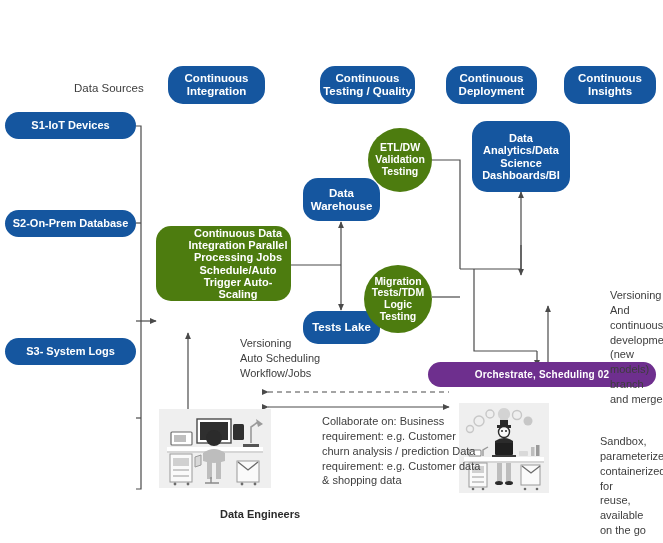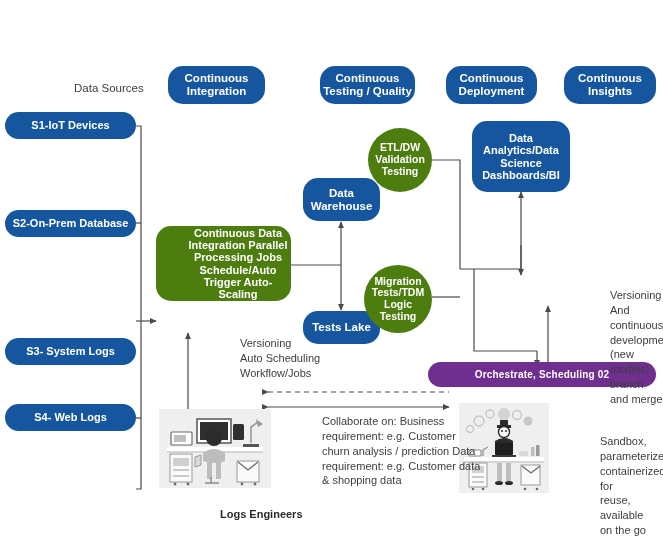--- a/index.html
+++ b/index.html
@@ -118,23 +118,20 @@
 
   <div class="node blue pill" style="left:5px;top:112px;width:131px;height:27px;font-size:11px;">
     <span>S1-IoT Devices</span>
   </div>
   <div class="node blue pill" style="left:5px;top:210px;width:131px;height:27px;font-size:11px;text-align:center;">
     <span>S2-On-Prem Database</span>
   </div>
   <div class="node blue pill" style="left:5px;top:307px;width:131px;height:27px;font-size:11px;margin-top:31px;">
     <span>S3- System Logs</span>
   </div>
-  <div class="node blue pill" style="left:5px;top:404px;width:131px;height:27px;font-size:11px;">
-    <span>S4- Web Logs</span>
-  </div>
 
   <div class="node teal" style="left:156px;top:226px;width:135px;height:75px;font-size:11px;white-space:pre-line;padding-left:29px;">
     <span>Continuous Data
 Integration Parallel
 Processing Jobs
 Schedule/Auto
 Trigger Auto-Scaling</span>
   </div>
 
   <div class="node blue" style="left:303px;top:178px;width:77px;height:43px;font-size:11.5px;white-space:pre-line;">
@@ -224,21 +221,21 @@
       <line x1="14" y1="67" x2="30" y2="67" stroke="#9a9a9a" stroke-width="1"></line>
       <circle cx="16" cy="75" r="1.4" fill="#6b6b6b"></circle>
       <circle cx="29" cy="75" r="1.4" fill="#6b6b6b"></circle>
 
       <rect x="78" y="52" width="22" height="21" fill="#fafafa" stroke="#9a9a9a" stroke-width="1"></rect>
       <path d="M79,53 l10,8 l10,-8" fill="none" stroke="#6b6b6b" stroke-width="1.3"></path>
       <circle cx="83" cy="75" r="1.4" fill="#6b6b6b"></circle>
       <circle cx="96" cy="75" r="1.4" fill="#6b6b6b"></circle>
     </svg>
   </div>
-  <div class="lbl bold" style="left:176px;top:507px;white-space:pre-line;">Logs Engineers</div>
+  <div class="lbl bold" style="left:176px;top:507px;white-space:pre-line;">Data Engineers</div>
 
   <div class="illus" style="left:459px;top:403px;width:90px;height:90px;">
     <svg width="90" height="90" viewBox="0 0 90 90" xmlns="http://www.w3.org/2000/svg">
       <rect width="90" height="90" fill="#efefef"></rect>
 
       <circle cx="20" cy="18" r="5" fill="none" stroke="#c7c7c7" stroke-width="1.4"></circle>
       <circle cx="31" cy="11" r="4" fill="none" stroke="#c7c7c7" stroke-width="1.4"></circle>
       <circle cx="58" cy="12" r="4.5" fill="none" stroke="#c7c7c7" stroke-width="1.4"></circle>
       <circle cx="69" cy="18" r="4.5" fill="#c7c7c7"></circle>
       <circle cx="11" cy="26" r="3.5" fill="none" stroke="#c7c7c7" stroke-width="1.4"></circle>

